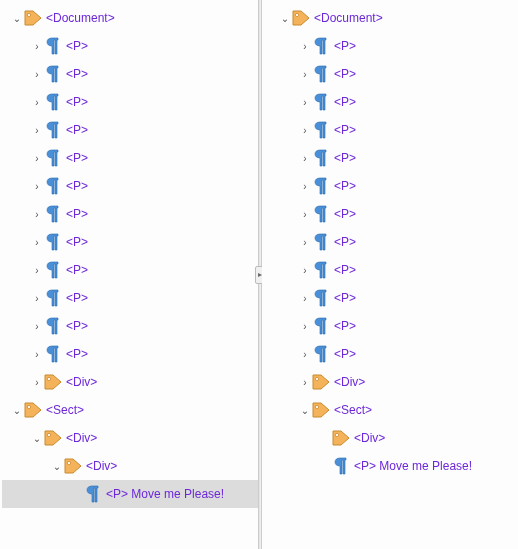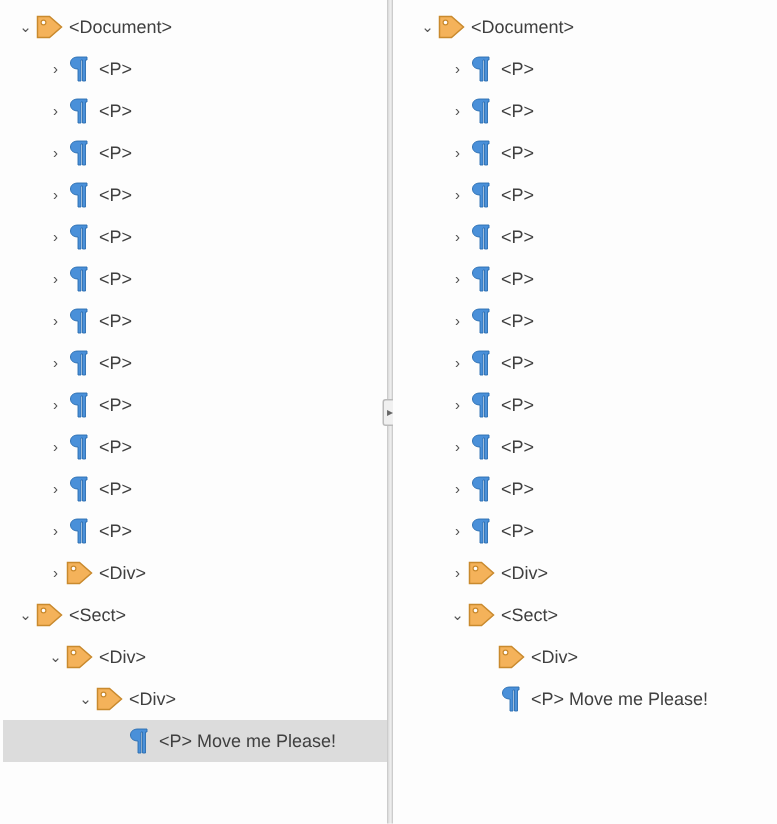--- a/index.html
+++ b/index.html
@@ -63,21 +63,21 @@
   .twisty.blank { color: transparent; }
   .icon {
     width: 18px;
     height: 20px;
     display: inline-flex;
     align-items: center;
     justify-content: center;
     margin-right: 4px;
     flex-shrink:0;
   }
-  .label { color: #404040; }
+  .label { color: #6d28d9; }
   svg { display:block; }
 </style>
 </head>
 <body>
 
 <div class="panel panel-left">
   <div class="tree" id="tree-left">
       <div class="row">
         <span class="indent" style="width: 8px;"></span>
         <span class="twisty">⌄</span>

